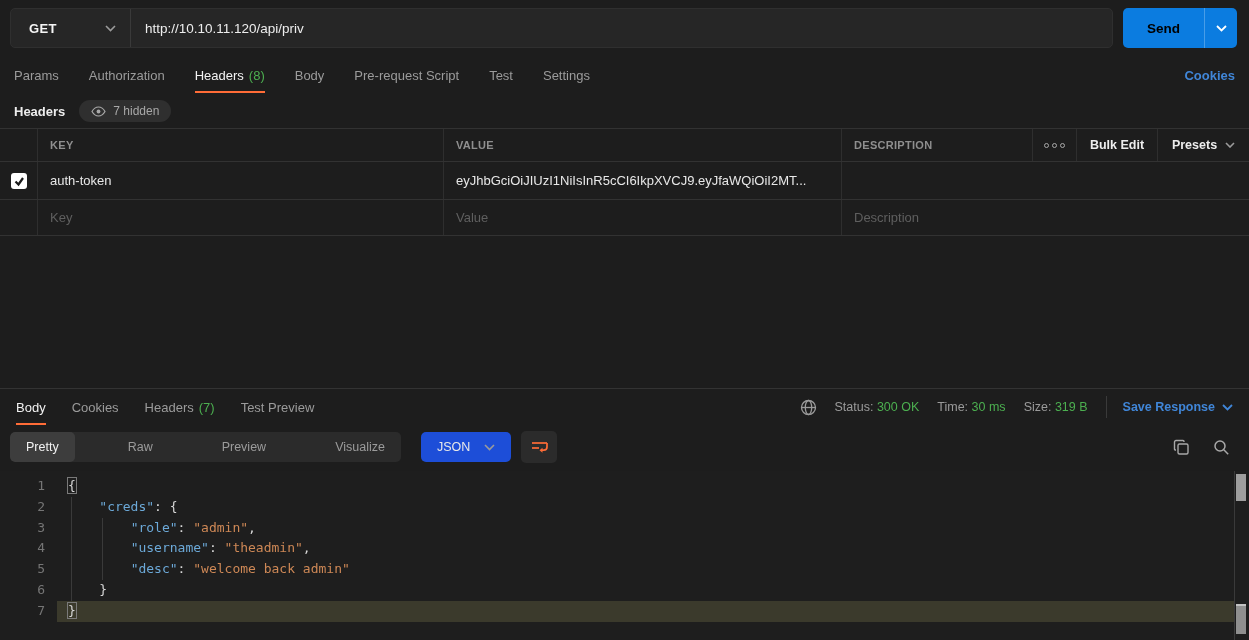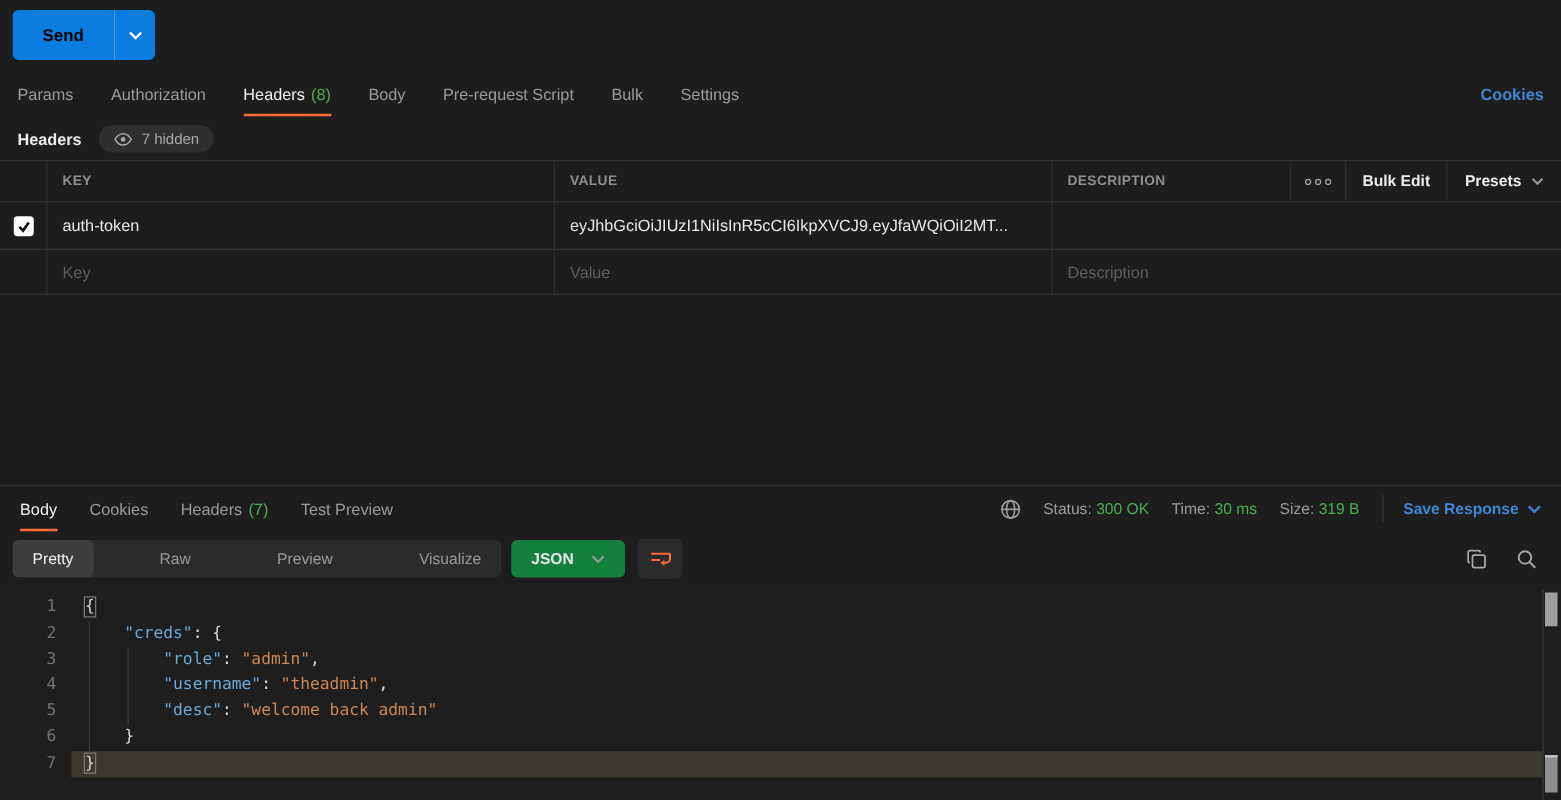--- a/index.html
+++ b/index.html
@@ -64,21 +64,21 @@
   .resp-tabs { height:36px; gap:26px; padding:0 16px; }
   .resp-meta { display:flex; align-items:center; gap:18px; font-size:12.5px; color:#9b9b9b; }
   .meta-item { white-space:nowrap; }
   .meta-item b { color:#4caf50; font-weight:normal; }
   .save-response { display:flex; align-items:center; gap:7px; border-left:1px solid #3a3a3a; padding-left:16px; height:22px; }
 
   .resp-toolbar { display:flex; align-items:center; gap:8px; padding:6px 12px 8px 10px; height:46px; flex:0 0 auto; }
   .segmented { display:flex; background:#2b2b2b; border-radius:5px; overflow:hidden;gap:37px; }
   .segment { padding:8px 16px; color:#9b9b9b; font-size:12.5px; cursor:pointer; border-radius:5px; }
   .segment.active { background:#3d3d3d; color:#f2f2f2; }
-  .fmt-select { display:flex; align-items:center; gap:14px; background:#15803d; border-radius:5px; padding:8px 16px; color:#e8e8e8; font-size:12.5px; font-weight:bold; cursor:pointer; margin-left:0; }
+  .fmt-select { display:flex; align-items:center; gap:14px; background:#1d4ed8; border-radius:5px; padding:8px 16px; color:#e8e8e8; font-size:12.5px; font-weight:normal; cursor:pointer; margin-left:12px; }
   .icon-btn { background:#2b2b2b; border:none; border-radius:5px; width:36px; height:32px; display:flex; align-items:center; justify-content:center; cursor:pointer; margin-left:2px; }
   .ghost-btn { background:transparent; border:none; width:32px; height:32px; display:flex; align-items:center; justify-content:center; cursor:pointer; }
 
   
   .code-area { position:relative; flex:1; background:#1e1e1e; font-family:"DejaVu Sans Mono", monospace; font-size:13px; overflow:hidden; padding-top:5px; }
   .code-line { display:flex; line-height:20.8px; height:20.8px; }
   .ln { flex:0 0 57px; text-align:right; padding-right:12px; color:#757575; user-select:none; }
   .code { flex:1; white-space:pre; padding-left:11px; margin-right:15px; }
   .code-line.hl .code { background:#3b3a2c; }
   .tk-p { color:#d8d8d8; }
@@ -93,40 +93,51 @@
   .vscroll-thumb-bottom { position:absolute; bottom:6px; right:3px; width:10px; height:30px; background:#8f8f8f; border-top:2px solid #c2c2c2; }
 
   .chev { stroke:#9b9b9b; stroke-width:1.6; fill:none; }
   .chev-white { stroke:#fff; stroke-width:1.8; fill:none; }
   .chev-blue { stroke:#4086d8; stroke-width:1.8; fill:none; }
 </style>
 </head>
 <body>
 
 <div class="topbar">
+  <div class="url-container">
+    <div class="method-select">
+      <span class="method-label">GET</span>
+      <span>
+        <svg width="11" height="7">
+            <polyline class="chev" points="1,1 5.5,5.5 10,1"></polyline>
+          </svg>
+      </span>
+    </div>
+    <div class="url-input">http://10.10.11.120/api/priv</div>
+  </div>
   <div class="send-group">
     <button class="send-btn">Send</button>
     <button class="send-caret">
       <span>
         <svg width="11" height="7">
             <polyline class="chev-white" points="1,1 5.5,5.5 10,1"></polyline>
           </svg>
       </span>
     </button>
   </div>
 </div>
 
 <div class="tabs-row">
   <div id="request-tabs" style="display:flex;gap:30px;">
       <div class="tab"><span>Params</span></div>
       <div class="tab"><span>Authorization</span></div>
       <div class="tab active"><span>Headers</span><span class="count">(8)</span></div>
       <div class="tab"><span>Body</span></div>
       <div class="tab"><span>Pre-request Script</span></div>
-      <div class="tab"><span>Bulk</span></div>
+      <div class="tab"><span>Test</span></div>
       <div class="tab"><span>Settings</span></div>
     </div>
   <div class="spacer"></div>
   <span class="link-blue">Cookies</span>
 </div>
 
 <div class="headers-sub">
   <span class="headers-sub-title">Headers</span>
   <span class="hidden-pill">
     <span>

